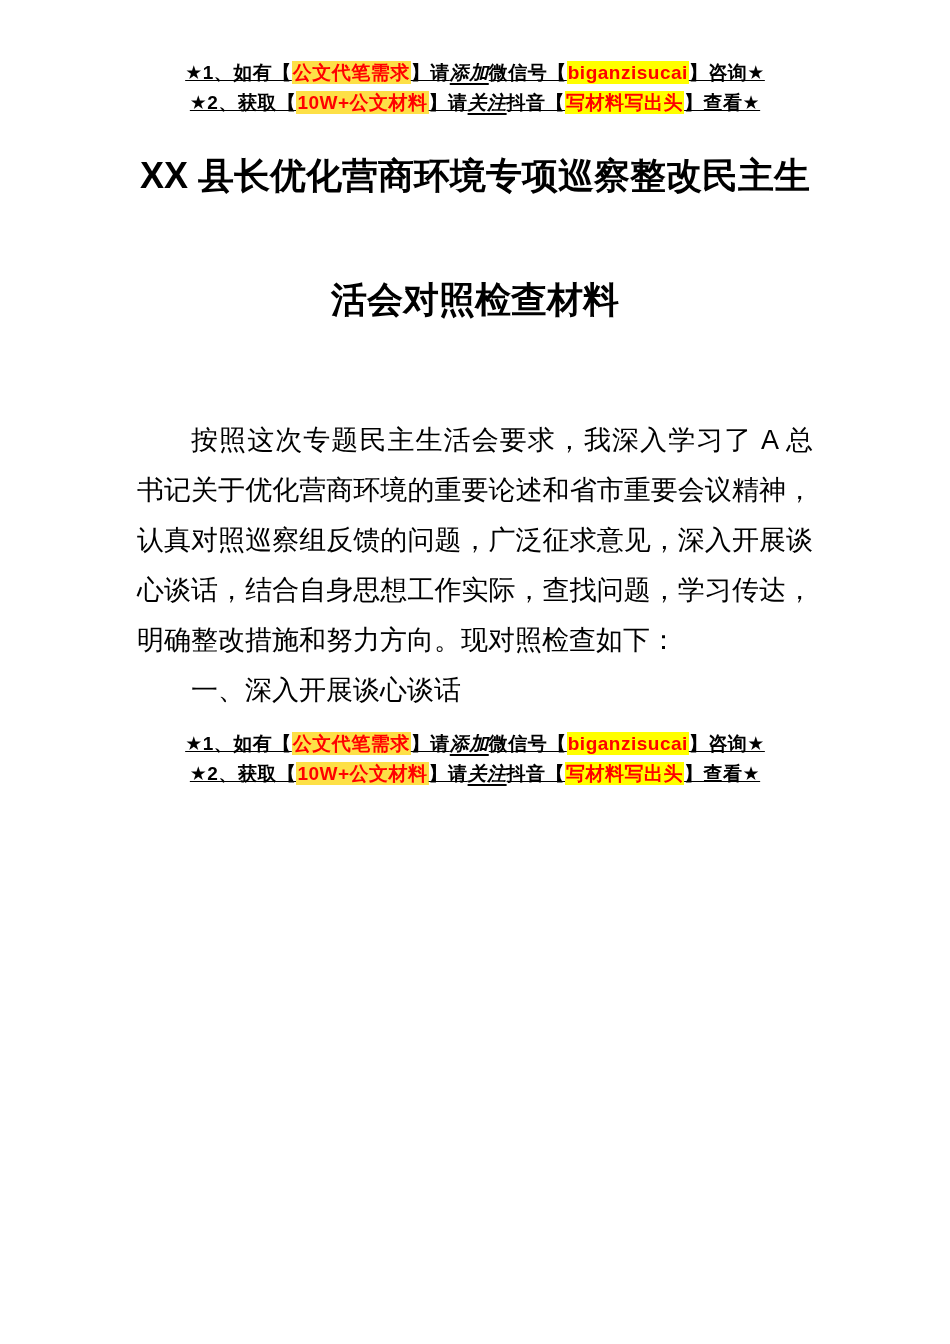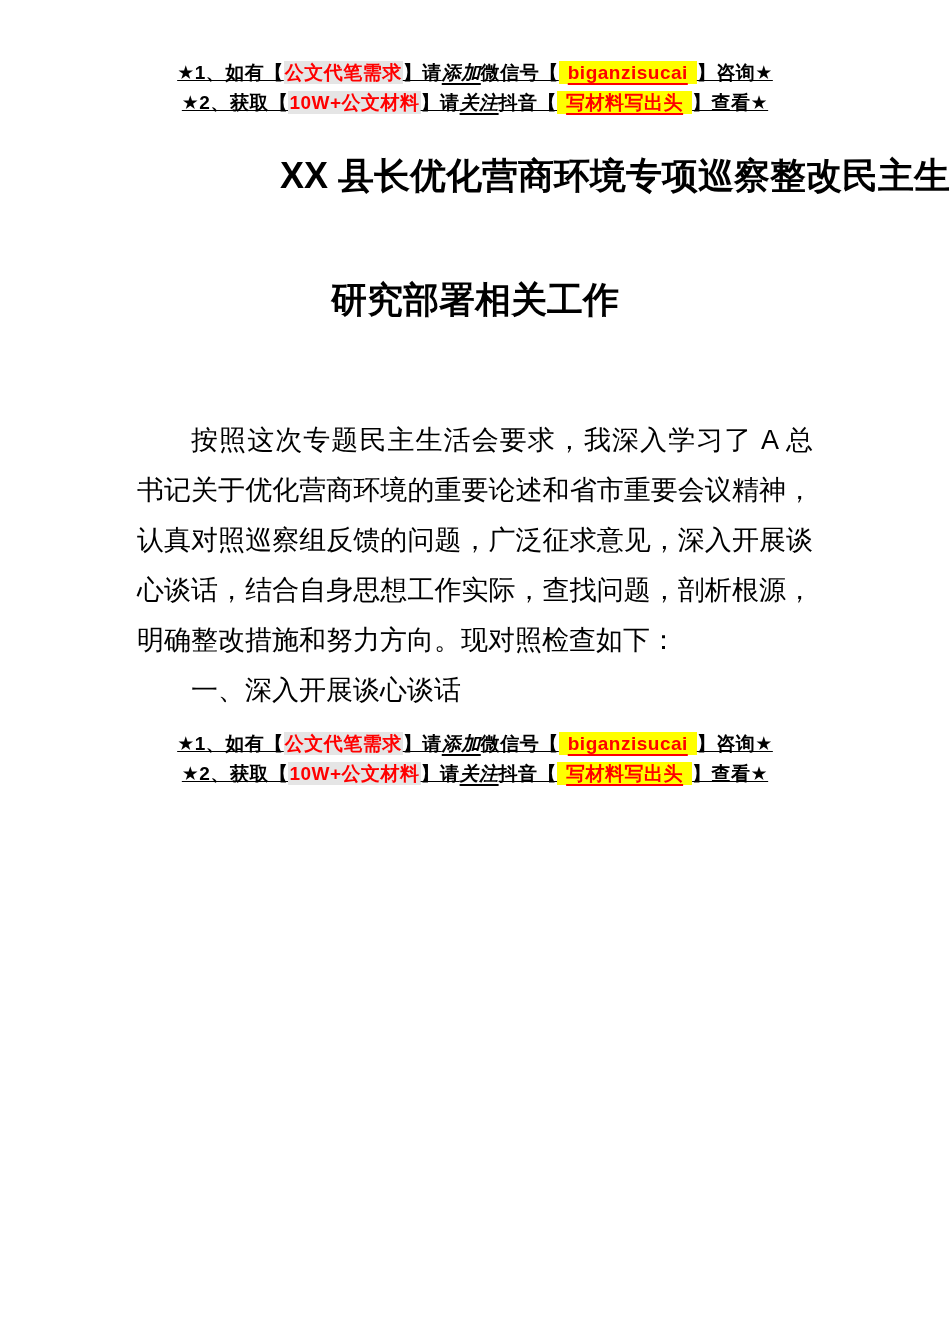--- a/index.html
+++ b/index.html
@@ -18,45 +18,44 @@
     text-align: center;
     font-size: 19px;
     line-height: 30px;
     font-weight: 700;
     letter-spacing: 0.5px;
     white-space: nowrap;
   }
   .promo-header { padding-top: 58px; }
   .promo-footer { margin-top: 14px; }
   .seg-plain { color: #000000; text-decoration: underline; }
-  .seg-red-hl { color: #ff0000; background: #e5e5e5; padding: 1px 1px; }
+  .seg-red-hl { color: #ff0000; background: #fde047; padding: 1px 1px; }
   .seg-black-u {
     color: #000000;
     text-decoration: underline;
     text-decoration-color: #000000;
     text-decoration-thickness: 2px;
     text-underline-offset: 4px;
     font-style: italic;
   }
   .seg-red-hl-u {
-    color: #ff0000; background: #ffff00; padding: 1px 9px;
-    text-decoration: underline;
+    color: #ff0000; background: #ffff00; padding: 1px 1px;
     text-decoration-color: #ff0000;
     text-decoration-thickness: 2px;
     text-underline-offset: 4px;
   }
   
   .doc-title {
     margin-top: 38px;
     text-align: center;
     font-size: 36px;
     font-weight: 700;
     line-height: 40px;
   }
-  .doc-title .title-line1 { display: block; margin-bottom: 84px; text-align: right; }
+  .doc-title .title-line1 { display: block; margin-bottom: 84px; }
   .doc-title .title-line2 { display: block; }
   
   .doc-body {
     margin: 95px 137px 0 137px;
     width: 676px;
     font-size: 27px;
     line-height: 50px;
     text-align: justify;
     text-justify: inter-ideograph;
     color: #000000;
@@ -74,25 +73,25 @@
     <div class="promo-line">
       <span class="seg-plain">★1、如有【</span><span class="seg-red-hl">公文代笔需求</span><span class="seg-plain">】请</span><span class="seg-black-u">添加</span><span class="seg-plain">微信号【</span><span class="seg-red-hl-u">biganzisucai</span><span class="seg-plain">】咨询★</span>
     </div>
     <div class="promo-line">
       <span class="seg-plain">★2、获取【</span><span class="seg-red-hl">10W+公文材料</span><span class="seg-plain">】请</span><span class="seg-black-u">关注</span><span class="seg-plain">抖音【</span><span class="seg-red-hl-u">写材料写出头</span><span class="seg-plain">】查看★</span>
     </div>
   </div>
 
   <h1 class="doc-title">
     <span class="title-line1">XX 县长优化营商环境专项巡察整改民主生</span>
-    <span class="title-line2">研究部署相关工作</span>
+    <span class="title-line2">活会对照检查材料</span>
   </h1>
 
   <div class="doc-body">
-    <p class="para-1">按照这次专题民主生活会要求，我深入学习了 A 总书记关于优化营商环境的重要论述和省市重要会议精神，认真对照巡察组反馈的问题，广泛征求意见，深入开展谈心谈话，结合自身思想工作实际，查找问题，剖析根源，明确整改措施和努力方向。现对照检查如下：</p>
+    <p class="para-1">按照这次专题民主生活会要求，我深入学习了 A 总书记关于优化营商环境的重要论述和省市重要会议精神，认真对照巡察组反馈的问题，广泛征求意见，深入开展谈心谈话，结合自身思想工作实际，查找问题，学习传达，明确整改措施和努力方向。现对照检查如下：</p>
     <p class="section-heading">一、深入开展谈心谈话</p>
   </div>
 
   <div class="promo promo-footer">
     <div class="promo-line">
       <span class="seg-plain">★1、如有【</span><span class="seg-red-hl">公文代笔需求</span><span class="seg-plain">】请</span><span class="seg-black-u">添加</span><span class="seg-plain">微信号【</span><span class="seg-red-hl-u">biganzisucai</span><span class="seg-plain">】咨询★</span>
     </div>
     <div class="promo-line">
       <span class="seg-plain">★2、获取【</span><span class="seg-red-hl">10W+公文材料</span><span class="seg-plain">】请</span><span class="seg-black-u">关注</span><span class="seg-plain">抖音【</span><span class="seg-red-hl-u">写材料写出头</span><span class="seg-plain">】查看★</span>
     </div>

